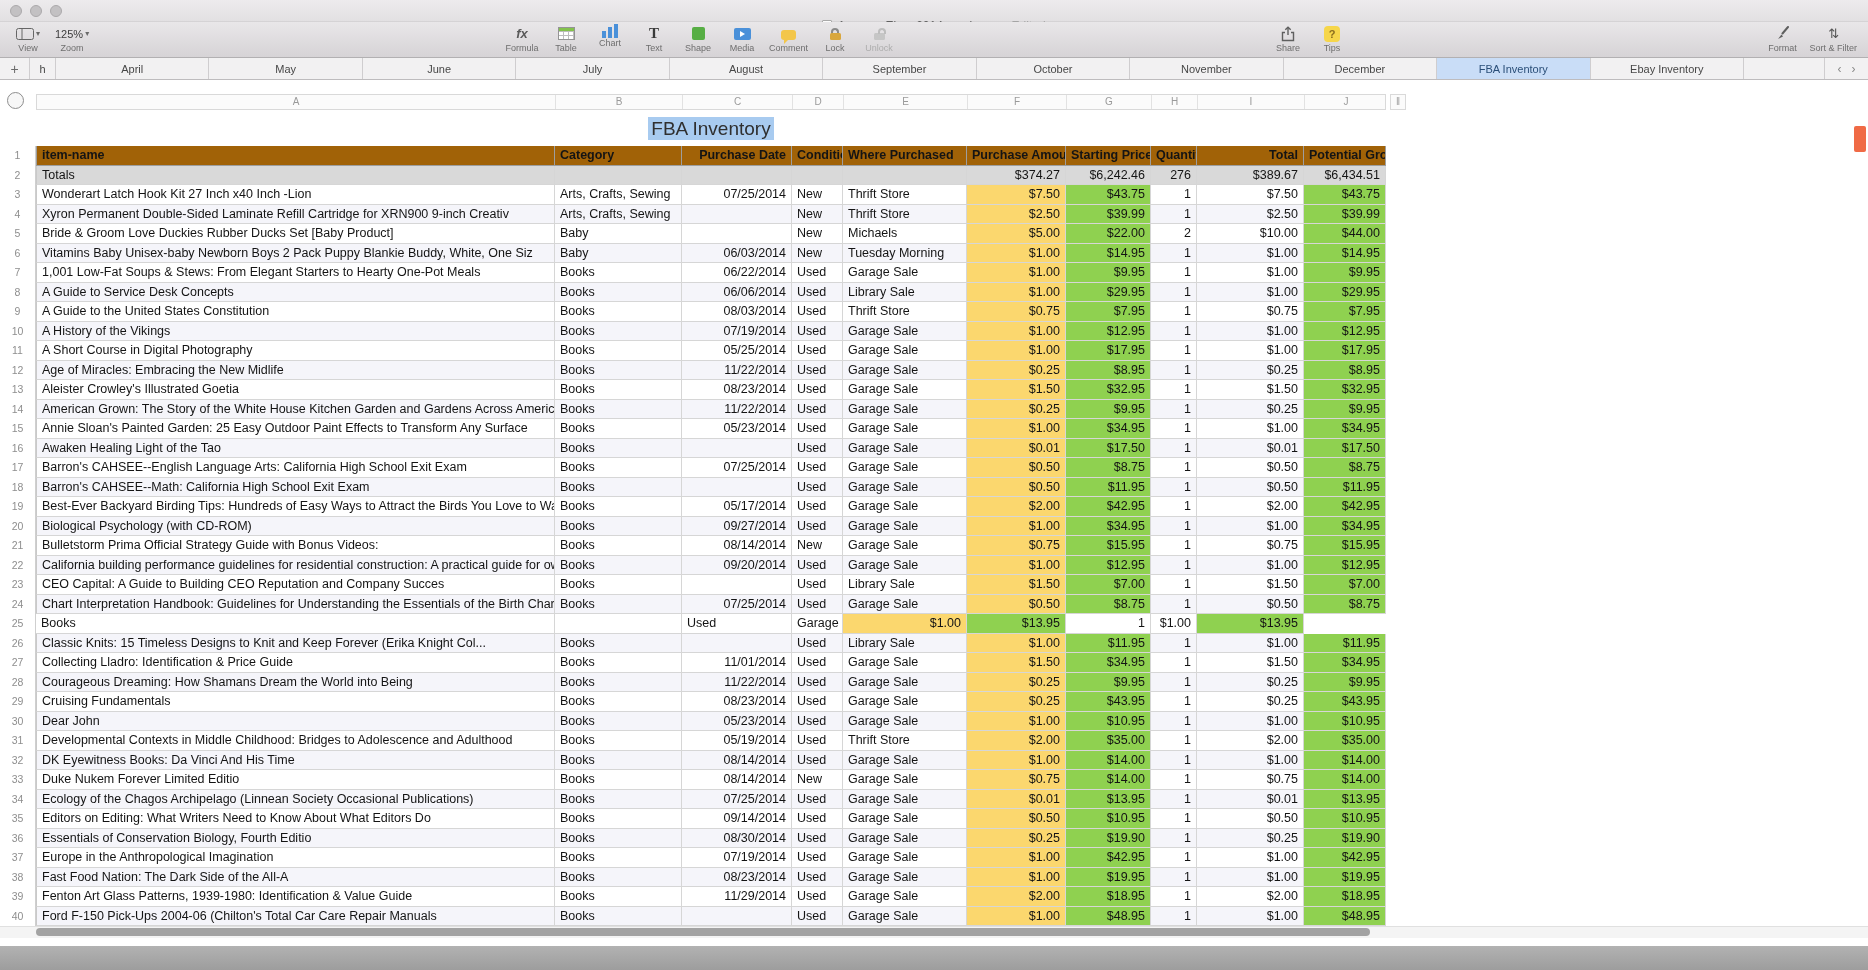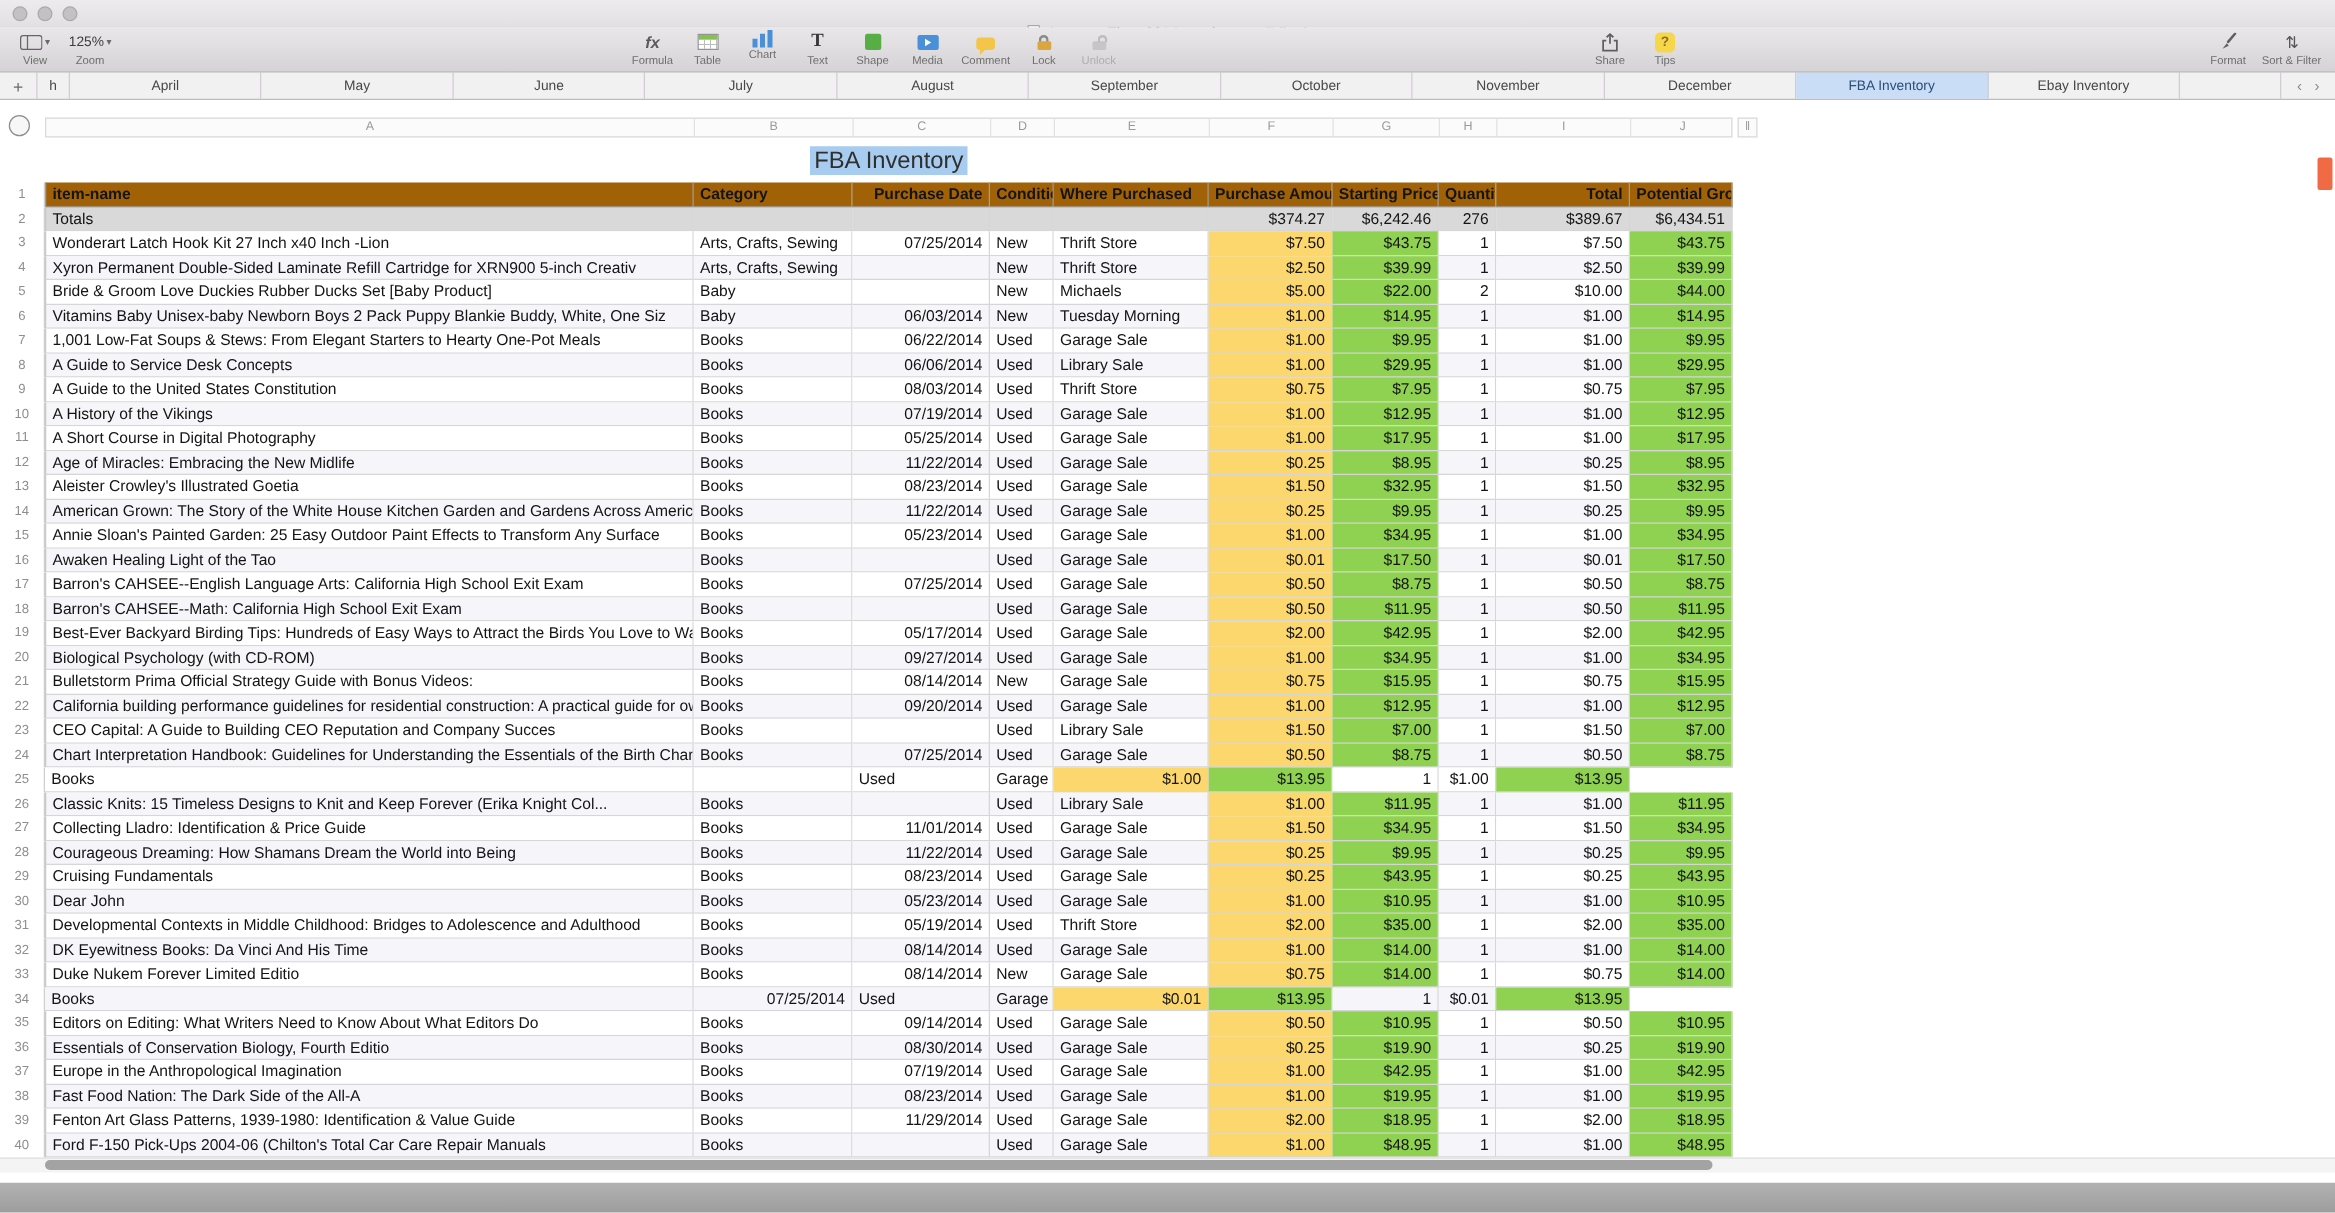--- a/index.html
+++ b/index.html
@@ -333,21 +333,21 @@
           <div class="cell c-cond">New</div>
           <div class="cell c-where">Thrift Store</div>
           <div class="cell c-amt">$7.50</div>
           <div class="cell c-price">$43.75</div>
           <div class="cell c-qty">1</div>
           <div class="cell c-total">$7.50</div>
           <div class="cell c-gross">$43.75</div>
         </div>
         <div class="trow alt">
           <div class="cell c-num">4</div>
-          <div class="cell c-name">Xyron Permanent Double-Sided Laminate Refill Cartridge for XRN900 5-inch Creativ</div>
+          <div class="cell c-name">Xyron Permanent Double-Sided Laminate Refill Cartridge for XRN900 9-inch Creativ</div>
           <div class="cell c-cat">Arts, Crafts, Sewing</div>
           <div class="cell c-date"></div>
           <div class="cell c-cond">New</div>
           <div class="cell c-where">Thrift Store</div>
           <div class="cell c-amt">$2.50</div>
           <div class="cell c-price">$39.99</div>
           <div class="cell c-qty">1</div>
           <div class="cell c-total">$2.50</div>
           <div class="cell c-gross">$39.99</div>
         </div>
@@ -722,20 +722,21 @@
           <div class="cell c-cond">New</div>
           <div class="cell c-where">Garage Sale</div>
           <div class="cell c-amt">$0.75</div>
           <div class="cell c-price">$14.00</div>
           <div class="cell c-qty">1</div>
           <div class="cell c-total">$0.75</div>
           <div class="cell c-gross">$14.00</div>
         </div>
         <div class="trow alt">
           <div class="cell c-num">34</div>
+          <div class="cell c-name">Ecology of the Chagos Archipelago (Linnean Society Occasional Publications)</div>
           <div class="cell c-cat">Books</div>
           <div class="cell c-date">07/25/2014</div>
           <div class="cell c-cond">Used</div>
           <div class="cell c-where">Garage Sale</div>
           <div class="cell c-amt">$0.01</div>
           <div class="cell c-price">$13.95</div>
           <div class="cell c-qty">1</div>
           <div class="cell c-total">$0.01</div>
           <div class="cell c-gross">$13.95</div>
         </div>

